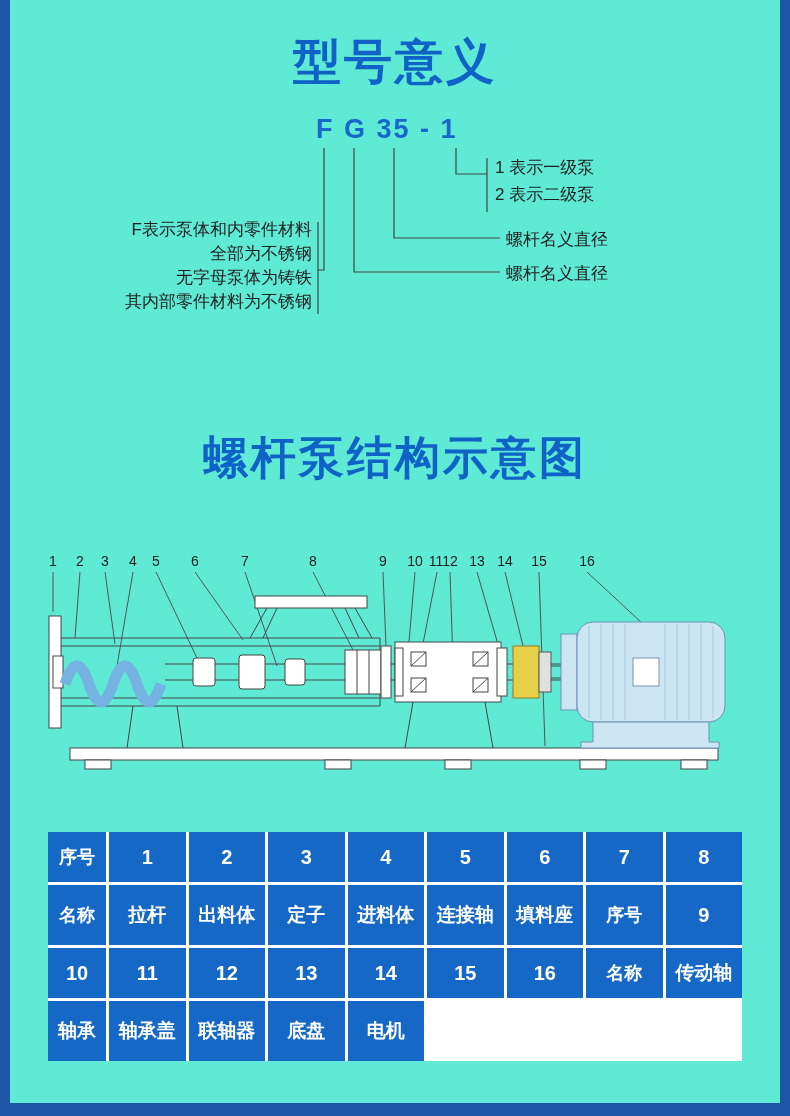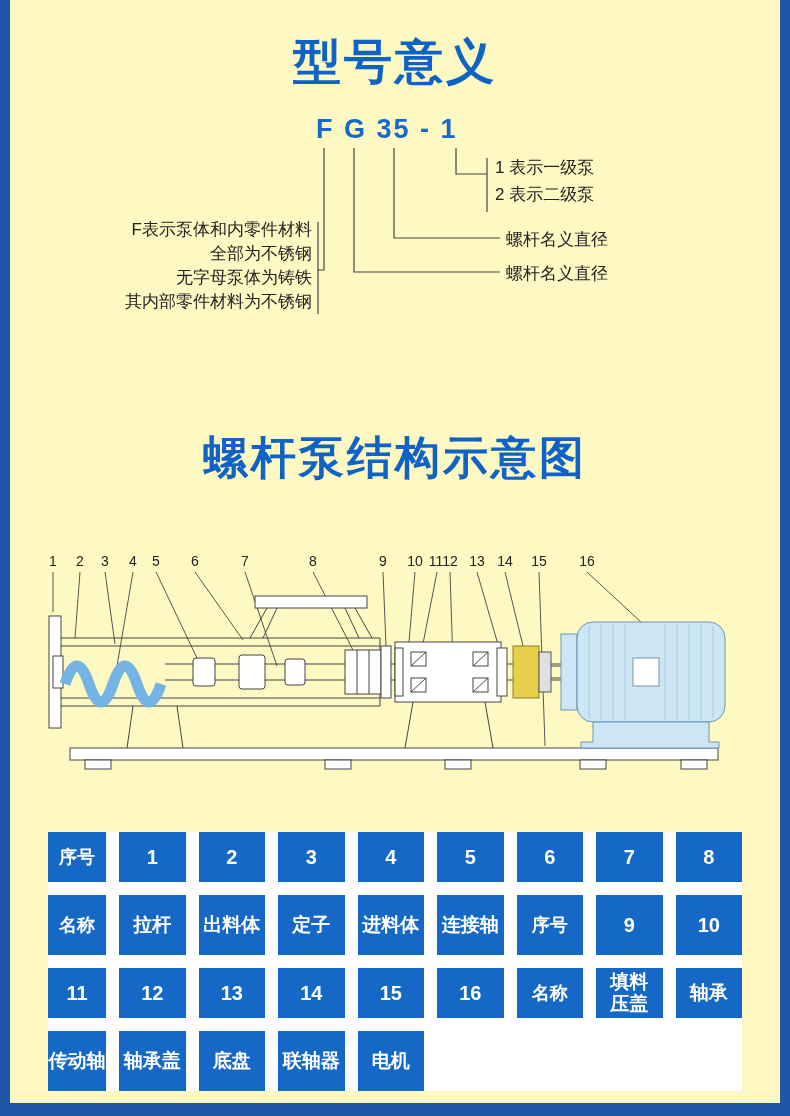--- a/index.html
+++ b/index.html
@@ -1,18 +1,18 @@
 <!DOCTYPE html>
 <html><head>
 <meta charset="utf-8">
 <style>
   * { margin:0; padding:0; box-sizing:border-box; }
   html,body { background:#ffffff; }
   body { font-family:"Liberation Sans","DejaVu Sans",sans-serif; }
-  .page { position:relative; width:790px; height:1116px; background:#fef9c3; overflow:hidden; }
+  .page { position:relative; width:790px; height:1116px; background:#5eead4; overflow:hidden; }
 
   .strip { position:absolute; background:#1c56a4; }
   .strip.left  { left:0; top:0; width:10px; height:1116px; }
   .strip.right { right:0; top:0; width:10px; height:1116px; }
   .strip.bottom{ left:0; bottom:0; width:790px; height:13px; }
 
   .title { position:absolute; left:0; width:790px; text-align:center; color:#1063c6;
            font-weight:900; letter-spacing:3px; }
   .title1 { top:30px; font-size:48px; }
   .title2 { top:428px; font-size:45px; }
@@ -25,21 +25,21 @@
   .stage-box { position:absolute; left:495px; top:42px; line-height:27px; }
   .diameter-label { position:absolute; left:506px; top:116px;text-align:center; }
   .series-label   { position:absolute; left:506px; top:150px; }
   .material-block { position:absolute; left:50px; top:106px; width:262px;
                     text-align:right; line-height:24px; }
 
   .diagram { position:absolute; top:552px; left:45px; width:700px; height:245px; }
 
   .ptable { position:absolute; top:832px; left:48px; width:694px;
             display:grid; grid-template-columns:58px repeat(8,1fr);
-            grid-template-rows:50px 60px 50px 60px; gap:13px; background:#fff; }
+            grid-template-rows:50px 60px 50px 60px; gap:3px; background:#fff; }
   .cell { background:#1568c6; color:#fff; display:flex; align-items:center;
           justify-content:center; text-align:center; font-size:20px; font-weight:600;
           white-space:pre-line; line-height:1.15; }
   .cell.head { font-size:18px; }
   .cell.name { font-size:19px; }
 </style>
 </head>
 <body>
 
 <div class="page">
@@ -229,35 +229,34 @@
     <div class="cell">6</div>
     <div class="cell">7</div>
     <div class="cell">8</div>
 
     <div class="cell head">名称</div>
     <div class="cell name">拉杆</div>
     <div class="cell name">出料体</div>
     <div class="cell name">定子</div>
     <div class="cell name">进料体</div>
     <div class="cell name">连接轴</div>
+    <div class="cell name">填料座</div>
 
     <div class="cell head">序号</div>
     <div class="cell">9</div>
     <div class="cell">10</div>
     <div class="cell">11</div>
     <div class="cell">12</div>
     <div class="cell">13</div>
     <div class="cell">14</div>
     <div class="cell">15</div>
     <div class="cell">16</div>
 
     <div class="cell head">名称</div>
-    <div class="cell name">填料
-压盖</div>
+    <div class="cell name">传动轴</div>
     <div class="cell name">轴承</div>
-    <div class="cell name">传动轴</div>
     <div class="cell name">轴承盖</div>
+    <div class="cell name">联轴器</div>
     <div class="cell name">底盘</div>
-    <div class="cell name">联轴器</div>
     <div class="cell name">电机</div>
   </div>
 
 </div>
 
 </body></html>

